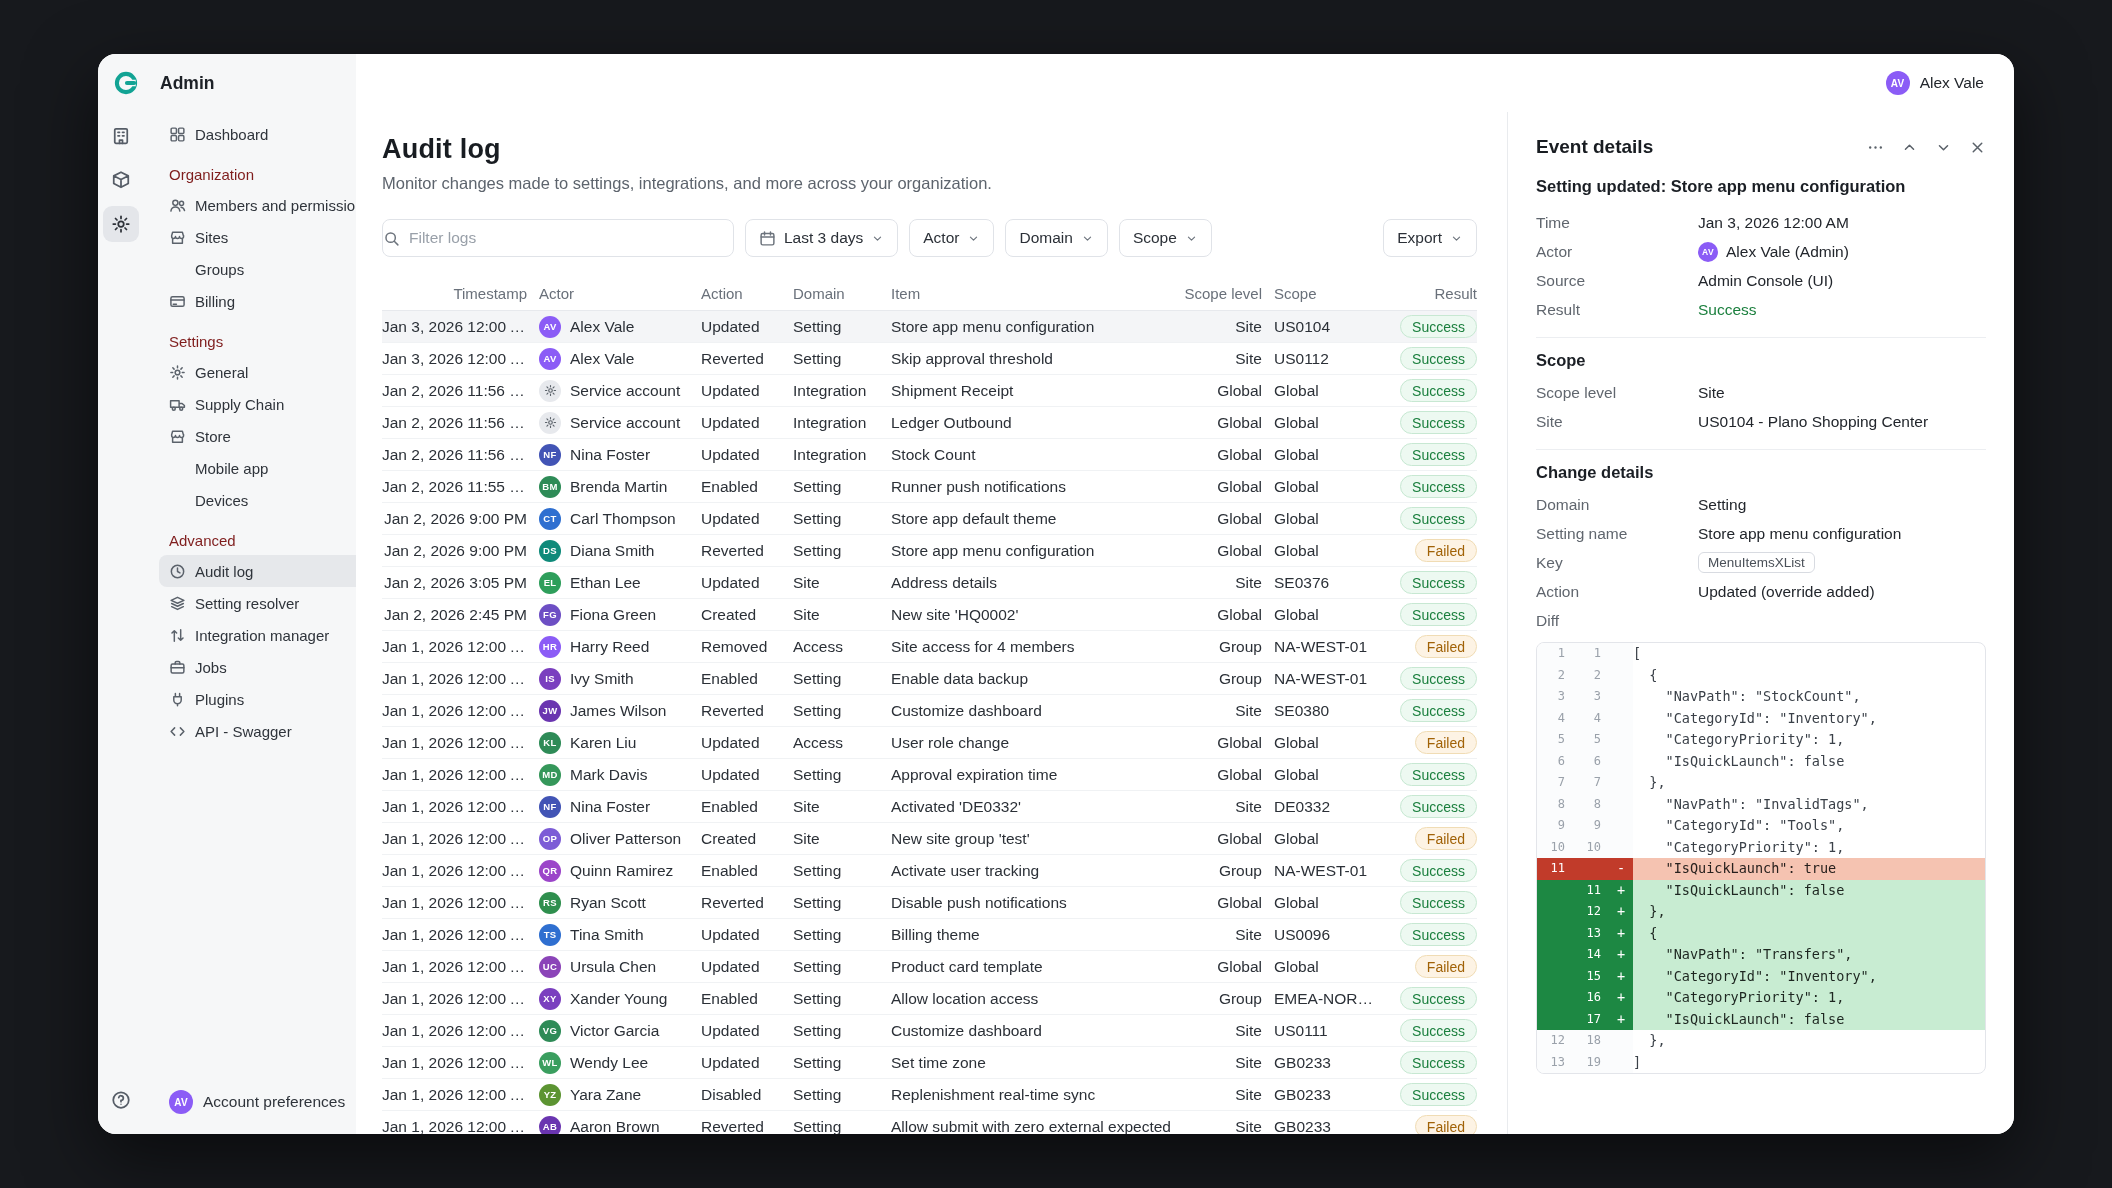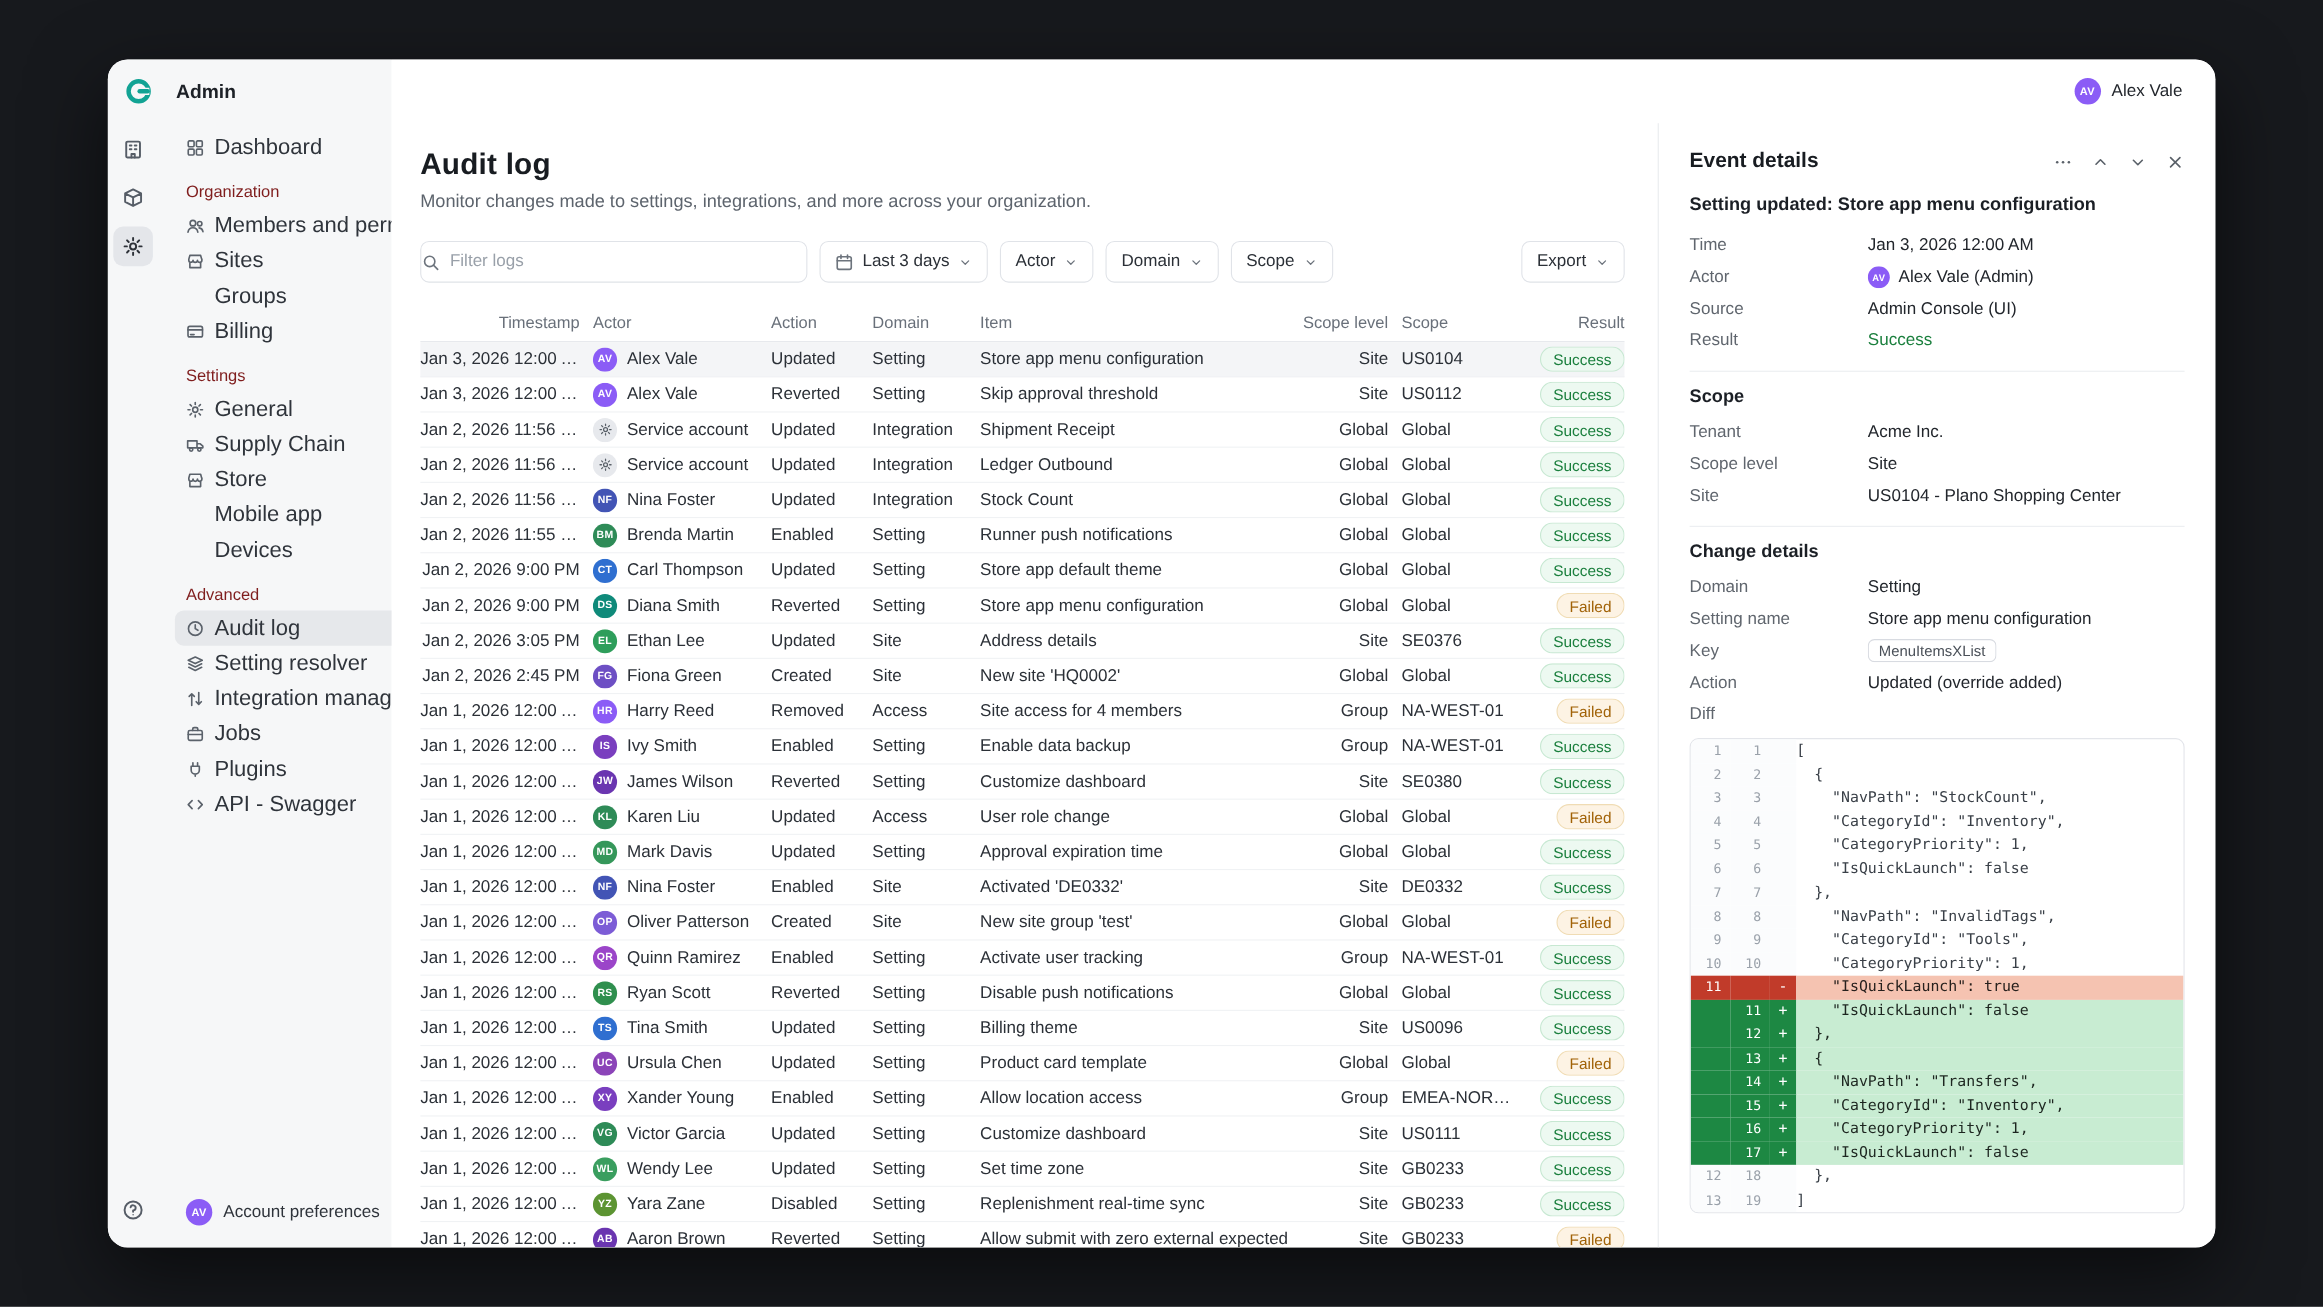--- a/index.html
+++ b/index.html
@@ -14,21 +14,21 @@
   .app-title{font-size:17.5px;font-weight:700;color:#1d2127;margin-left:21px}
   .left-body{flex:1;display:flex;min-height:0}
   .rail{width:46px;flex-shrink:0;display:flex;flex-direction:column;align-items:center;padding:6px 0 16px}
   .rail-items{display:flex;flex-direction:column;gap:8px}
   .rail-btn{width:36px;height:36px;border-radius:9px;display:flex;align-items:center;justify-content:center;color:#565d67;cursor:pointer}
   .rail-btn .ic{width:20px;height:20px}
   .rail-btn.active{background:#e4e6ea;color:#2d3138}
   .rail-btn.help{margin-top:auto}
   .side-nav-wrap{flex:1;display:flex;flex-direction:column;min-height:0;padding:6px 12px 0 15px}
   .side-nav{flex:1;min-height:0}
-  .nav-item{height:32px;display:flex;align-items:center;gap:9px;padding:0 10px;border-radius:8px;font-size:20px;color:#2f343b;cursor:pointer;white-space:nowrap}
+  .nav-item{height:32px;display:flex;align-items:center;gap:9px;padding:0 10px;border-radius:8px;font-size:15px;color:#2f343b;cursor:pointer;white-space:nowrap}
   .nav-item .ic{width:17px;height:17px;color:#5b626b}
   .nav-item .ic.right{margin-left:auto;width:14px;height:14px;color:#7d848d}
   .nav-item.active{background:#e6e8eb}
   .nav-item.sub{padding-left:36px}
   .nav-section{font-size:15px;color:#7f1d1d;margin:16px 0 6px;padding:0 10px}
   .nav-footer{display:flex;align-items:center;gap:10px;padding:14px 10px 20px;font-size:15.5px;color:#2f343b;cursor:pointer}
   
   .right-col{flex:1;display:flex;flex-direction:column;min-width:0;background:#fff}
   .topbar{height:58px;flex-shrink:0;display:flex;align-items:center;justify-content:flex-end;padding-right:30px}
   .user-chip{display:flex;align-items:center;gap:10px;font-size:15.5px;color:#23272d;cursor:pointer}
@@ -790,26 +790,20 @@
               <div class="flabel">Result</div>
               <div class="fvalue">
                 <span class="val-success">Success</span>
               </div>
             </div>
           </div>
         <div class="divider"></div>
         <div class="sec-title">Scope</div>
         <div>
             <div class="frow">
-              <div class="flabel">Tenant</div>
-              <div class="fvalue">
-                <span>Acme Inc.</span>
-              </div>
-            </div>
-            <div class="frow">
               <div class="flabel">Scope level</div>
               <div class="fvalue">
                 <span>Site</span>
               </div>
             </div>
             <div class="frow">
               <div class="flabel">Site</div>
               <div class="fvalue">
                 <span>US0104 - Plano Shopping Center</span>
               </div>

